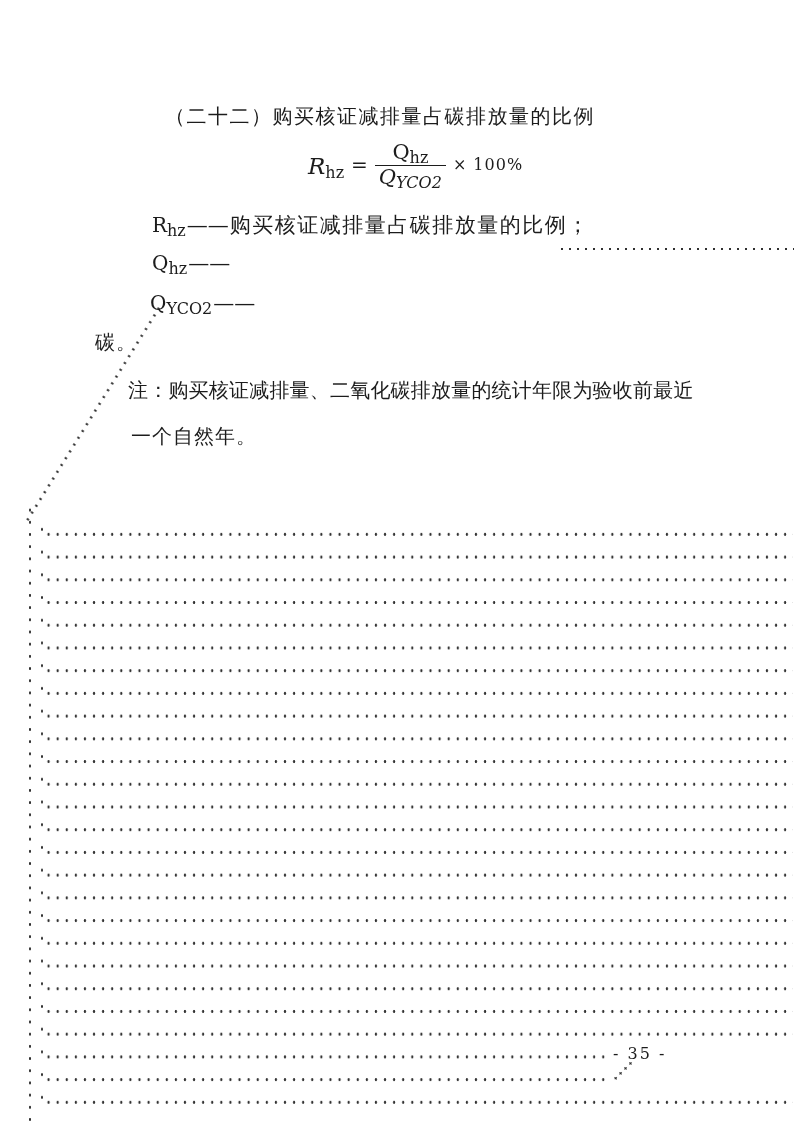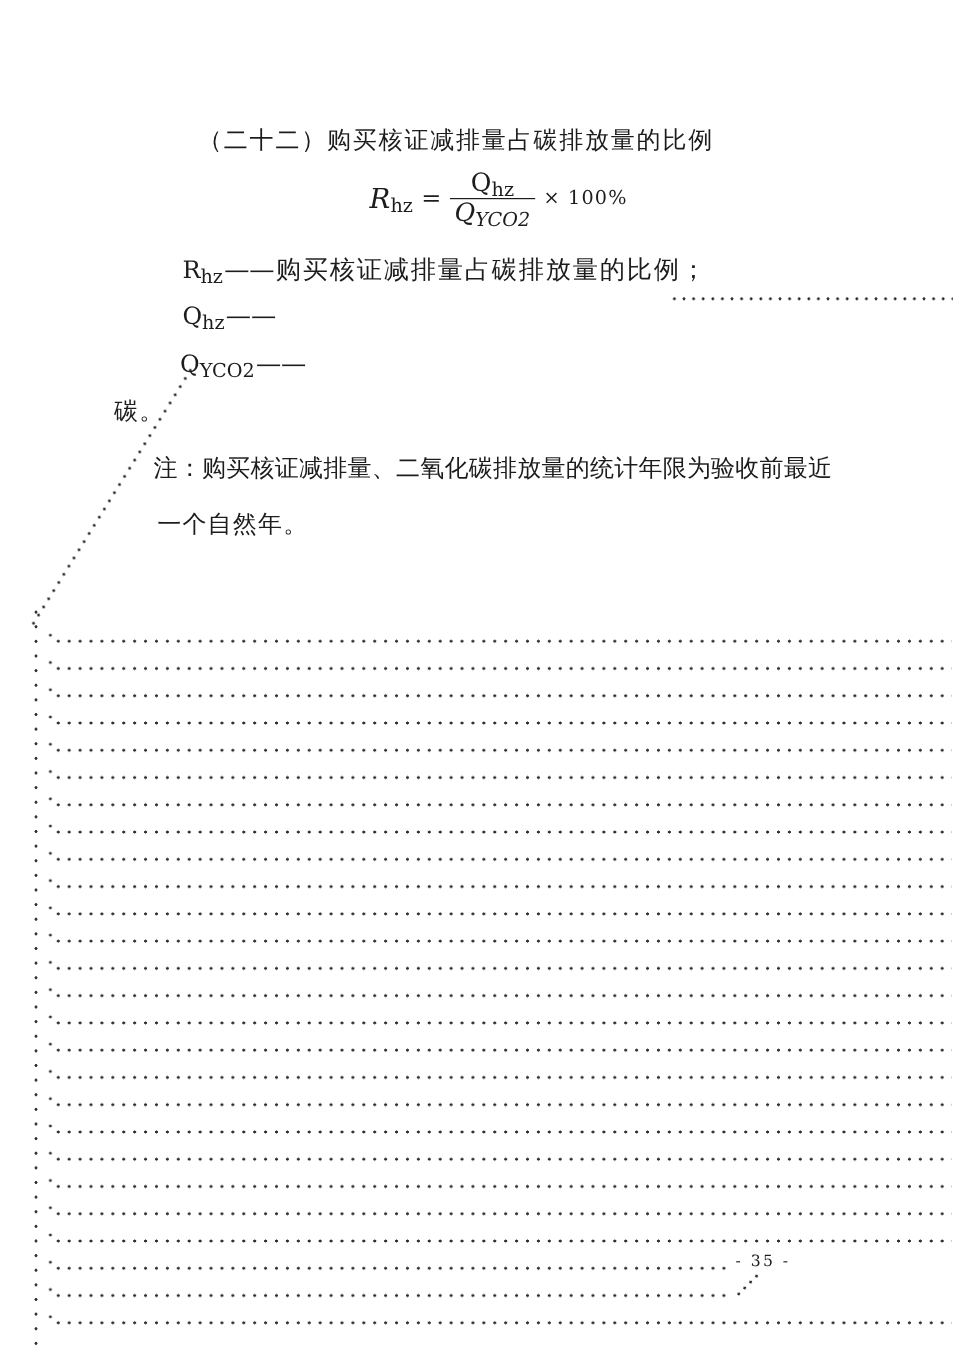--- a/index.html
+++ b/index.html
@@ -46,21 +46,21 @@
   
   .heading{left:165px;top:103px;font-size:20px;letter-spacing:1.5px;white-space:nowrap;}
   .cjk{font-size:21px;letter-spacing:1.5px;white-space:nowrap;}
   .defline{top:0;left:152px;display:flex;align-items:baseline;}
   .sym{font-size:20px;}
   .sub{font-size:16px;position:relative;top:4px;letter-spacing:0;}
   .dash{font-size:21px;letter-spacing:0;margin:0 1px;}
   .wrapline{left:95px;top:329px;font-size:20px;letter-spacing:1px;white-space:nowrap;}
   .note1{left:128px;top:377px;font-size:20px;letter-spacing:0.2px;white-space:nowrap;}
   .note2{left:117px;top:423px;font-size:20px;letter-spacing:1px;white-space:nowrap;margin-left:14px;}
-  .pagenum{left:613px;top:1044px;font-size:13px;letter-spacing:2px;white-space:nowrap;z-index:3;}
+  .pagenum{left:613px;top:1044px;font-size:16px;letter-spacing:2px;white-space:nowrap;z-index:3;}
 
   
   .formula{left:308px;top:141px;display:flex;align-items:center;gap:7px;z-index:2;}
   .f-var{font-style:italic;font-size:23px;}
   .f-eq{font-size:20px;padding-bottom:2px;}
   .f-frac{display:flex;flex-direction:column;align-items:center;}
   .f-num,.f-den{font-size:21px;line-height:22px;padding:0 4px;}
   .f-num .roman{font-style:normal;}
   .f-den .ital{font-style:italic;}
   .f-bar{width:100%;border-top:1.6px solid #1c1c1c;height:0;}

